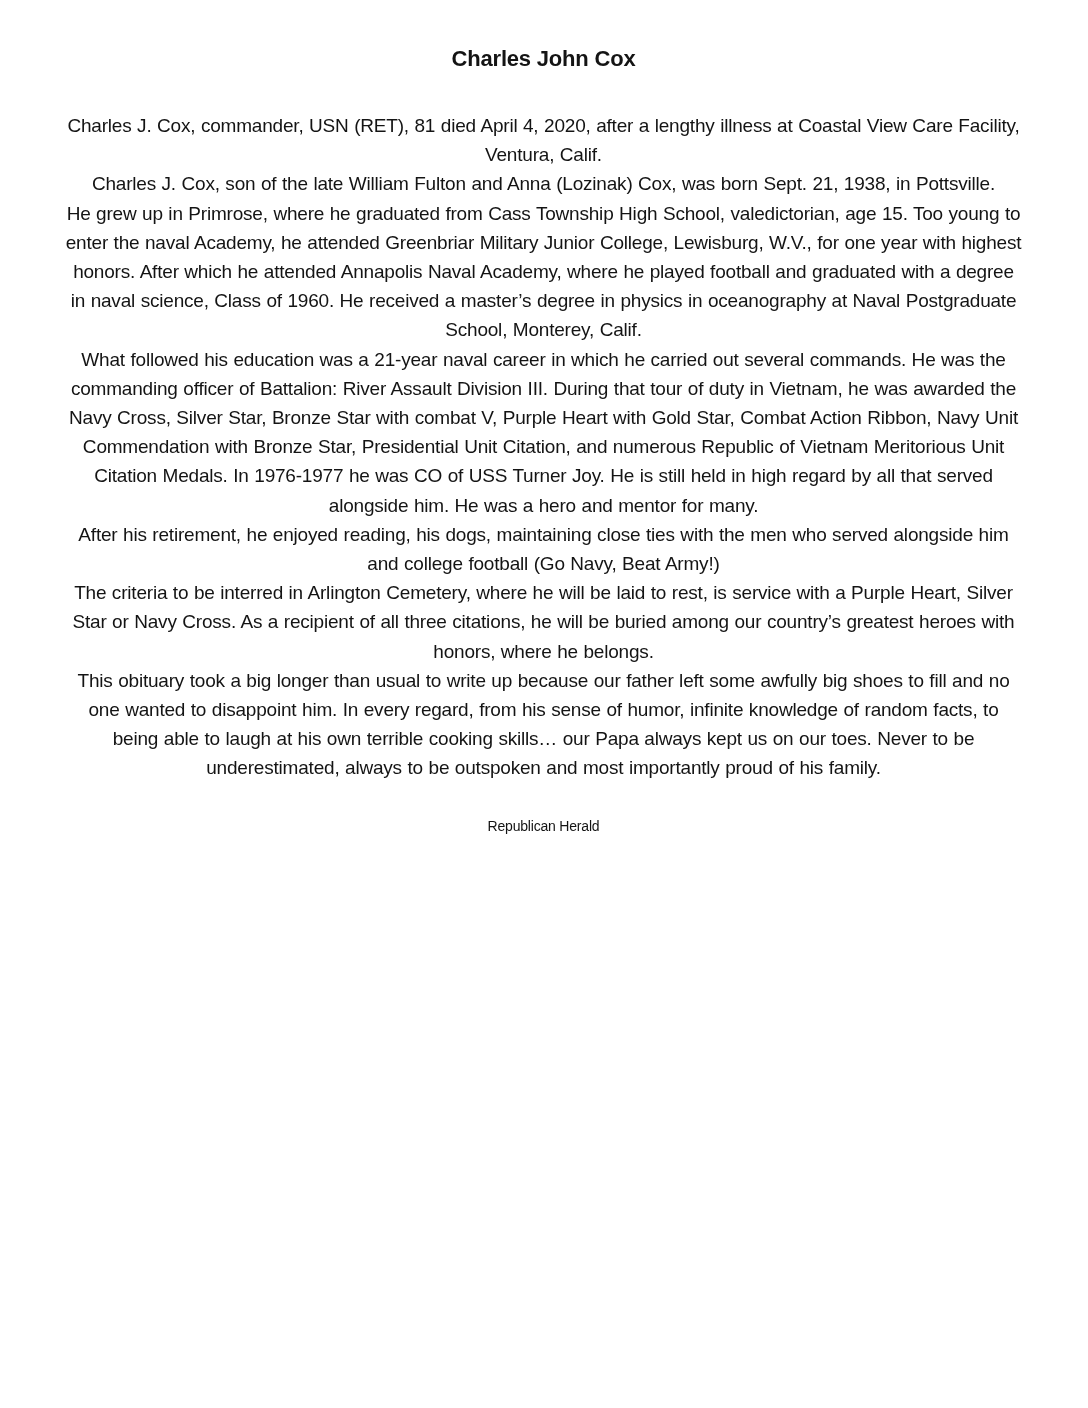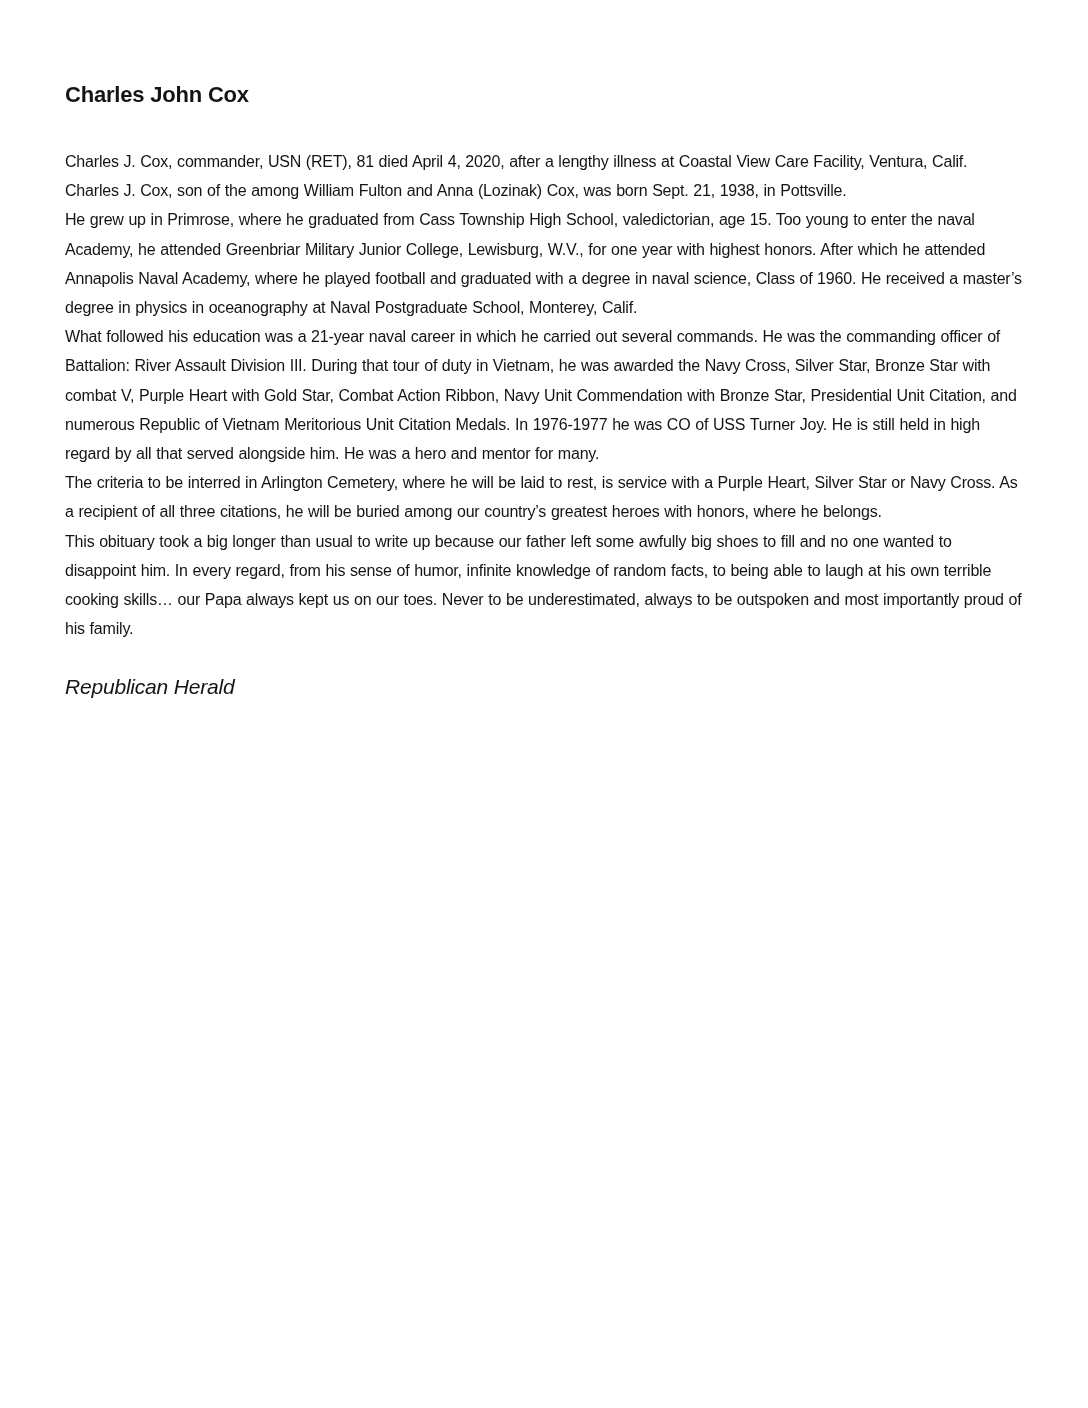--- a/index.html
+++ b/index.html
@@ -7,54 +7,55 @@
     padding: 0;
     background: #ffffff;
   }
   .page {
     position: relative;
     width: 1088px;
     height: 1408px;
     margin: 0 auto;
     background: #ffffff;
     box-sizing: border-box;
-    padding: 80px 66px 0 65px;
+    padding: 44px 66px 0 65px;
     font-family: "Liberation Sans", sans-serif;
     color: #141414;
     overflow: hidden;
+    text-align: center;
   }
   .doc-title {
     font-size: 22px;
     font-weight: bold;
     line-height: 29px;
     margin: 0 0 38px 0;
     letter-spacing: -0.2px;
   }
   .body-text p {
-    font-size: 16px;
+    font-size: 19px;
     line-height: 29.2px;
     margin: 0;
     letter-spacing: -0.2px;
     word-spacing: 0.5px;
   }
   .attribution {
-    font-size: 21px;
+    font-size: 14px;
     line-height: 29.2px;
-    font-style: italic;
     margin: 29px 0 0 0;
     letter-spacing: -0.2px;
   }
 </style>
 </head>
 <body>
 
 <div class="page">
   <h1 class="doc-title">Charles John Cox</h1>
   <div class="body-text">
     <p>Charles J. Cox, commander, USN (RET), 81 died April 4, 2020, after a lengthy illness at Coastal View Care Facility, Ventura, Calif.</p>
-    <p>Charles J. Cox, son of the among William Fulton and Anna (Lozinak) Cox, was born Sept. 21, 1938, in Pottsville.</p>
+    <p>Charles J. Cox, son of the late William Fulton and Anna (Lozinak) Cox, was born Sept. 21, 1938, in Pottsville.</p>
     <p>He grew up in Primrose, where he graduated from Cass Township High School, valedictorian, age 15. Too young to enter the naval Academy, he attended Greenbriar Military Junior College, Lewisburg, W.V., for one year with highest honors. After which he attended Annapolis Naval Academy, where he played football and graduated with a degree in naval science, Class of 1960. He received a master’s degree in physics in oceanography at Naval Postgraduate School, Monterey, Calif.</p>
     <p>What followed his education was a 21-year naval career in which he carried out several commands. He was the commanding officer of Battalion: River Assault Division III. During that tour of duty in Vietnam, he was awarded the Navy Cross, Silver Star, Bronze Star with combat V, Purple Heart with Gold Star, Combat Action Ribbon, Navy Unit Commendation with Bronze Star, Presidential Unit Citation, and numerous Republic of Vietnam Meritorious Unit Citation Medals. In 1976-1977 he was CO of USS Turner Joy. He is still held in high regard by all that served alongside him. He was a hero and mentor for many.</p>
+    <p>After his retirement, he enjoyed reading, his dogs, maintaining close ties with the men who served alongside him and college football (Go Navy, Beat Army!)</p>
     <p>The criteria to be interred in Arlington Cemetery, where he will be laid to rest, is service with a Purple Heart, Silver Star or Navy Cross. As a recipient of all three citations, he will be buried among our country’s greatest heroes with honors, where he belongs.</p>
     <p>This obituary took a big longer than usual to write up because our father left some awfully big shoes to fill and no one wanted to disappoint him. In every regard, from his sense of humor, infinite knowledge of random facts, to being able to laugh at his own terrible cooking skills… our Papa always kept us on our toes. Never to be underestimated, always to be outspoken and most importantly proud of his family.</p>
   </div>
   <p class="attribution">Republican Herald</p>
 </div>
 
 </body></html>

